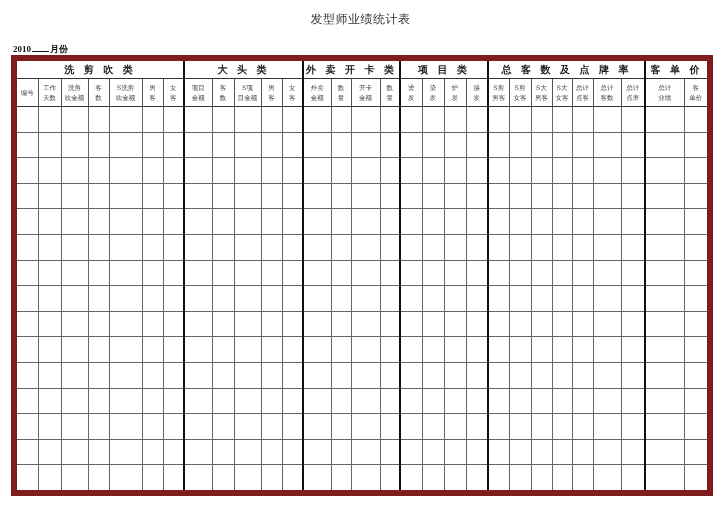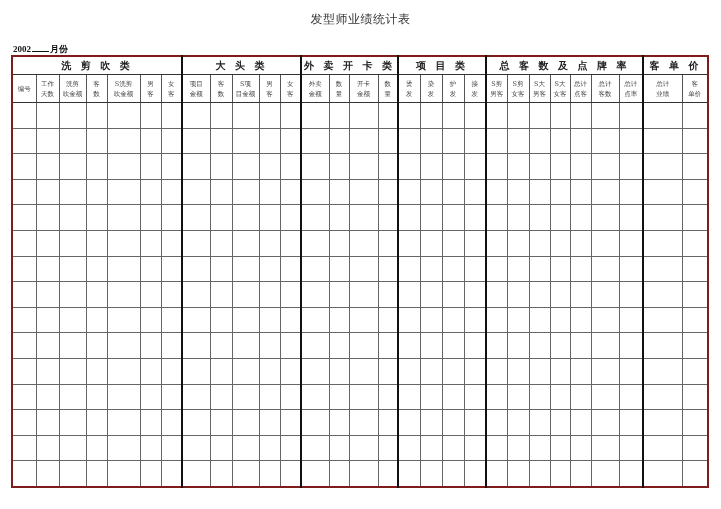--- a/index.html
+++ b/index.html
@@ -5,38 +5,38 @@
   html, body { margin:0; padding:0; background:#ffffff; }
   body { width:721px; height:509px; position:relative; overflow:hidden;
          font-family:"DejaVu Serif","Liberation Serif",serif; color:#222; }
   .title { position:absolute; left:0; width:721px; top:11px; text-align:center;
            font-size:12px; letter-spacing:0.5px; color:#333; }
   .month { position:absolute; left:13px; top:43px; font-size:9px; font-weight:bold; color:#111;
            font-family:"Liberation Serif","DejaVu Serif",serif; }
   .month .blank { display:inline-block; width:17px; border-bottom:1px solid #111; margin:0 1px; height:8px; vertical-align:baseline; }
   .month .mlabel { }
   table.sheet { position:absolute; left:11px; top:55px; border-collapse:collapse; table-layout:fixed;
-                border:2px solid #7f1d1d; }
+                border:6px solid #7f1d1d; }
   table.sheet td { border:1px solid #555; padding:0; text-align:center; vertical-align:middle;
                    overflow:hidden; }
   tr.h1 td { height:17px; font-size:10px; letter-spacing:3px; color:#222; font-weight:bold;
              border-bottom:1.5px solid #333; }
   tr.h2 td { height:27px; font-size:6.5px; line-height:10px; color:#444; white-space:pre-line;
              border-bottom:1.5px solid #333; }
   tr.data td { height:24.6px; }
   td.thick-r { border-right:2px solid #111 !important; }
   tr.data td { border-color:#666; }
 </style>
 </head>
 <body>
 
 <div class="title">发型师业绩统计表</div>
 
 <div class="month">
-  <span>2002</span><span class="blank"></span><span class="mlabel">月份</span>
+  <span>2010</span><span class="blank"></span><span class="mlabel">月份</span>
 </div>
 
 <table class="sheet">
   <colgroup>
     <col style="width:24px">
       <col style="width:23px">
       <col style="width:27px">
       <col style="width:21px">
       <col style="width:33px">
       <col style="width:21px">

